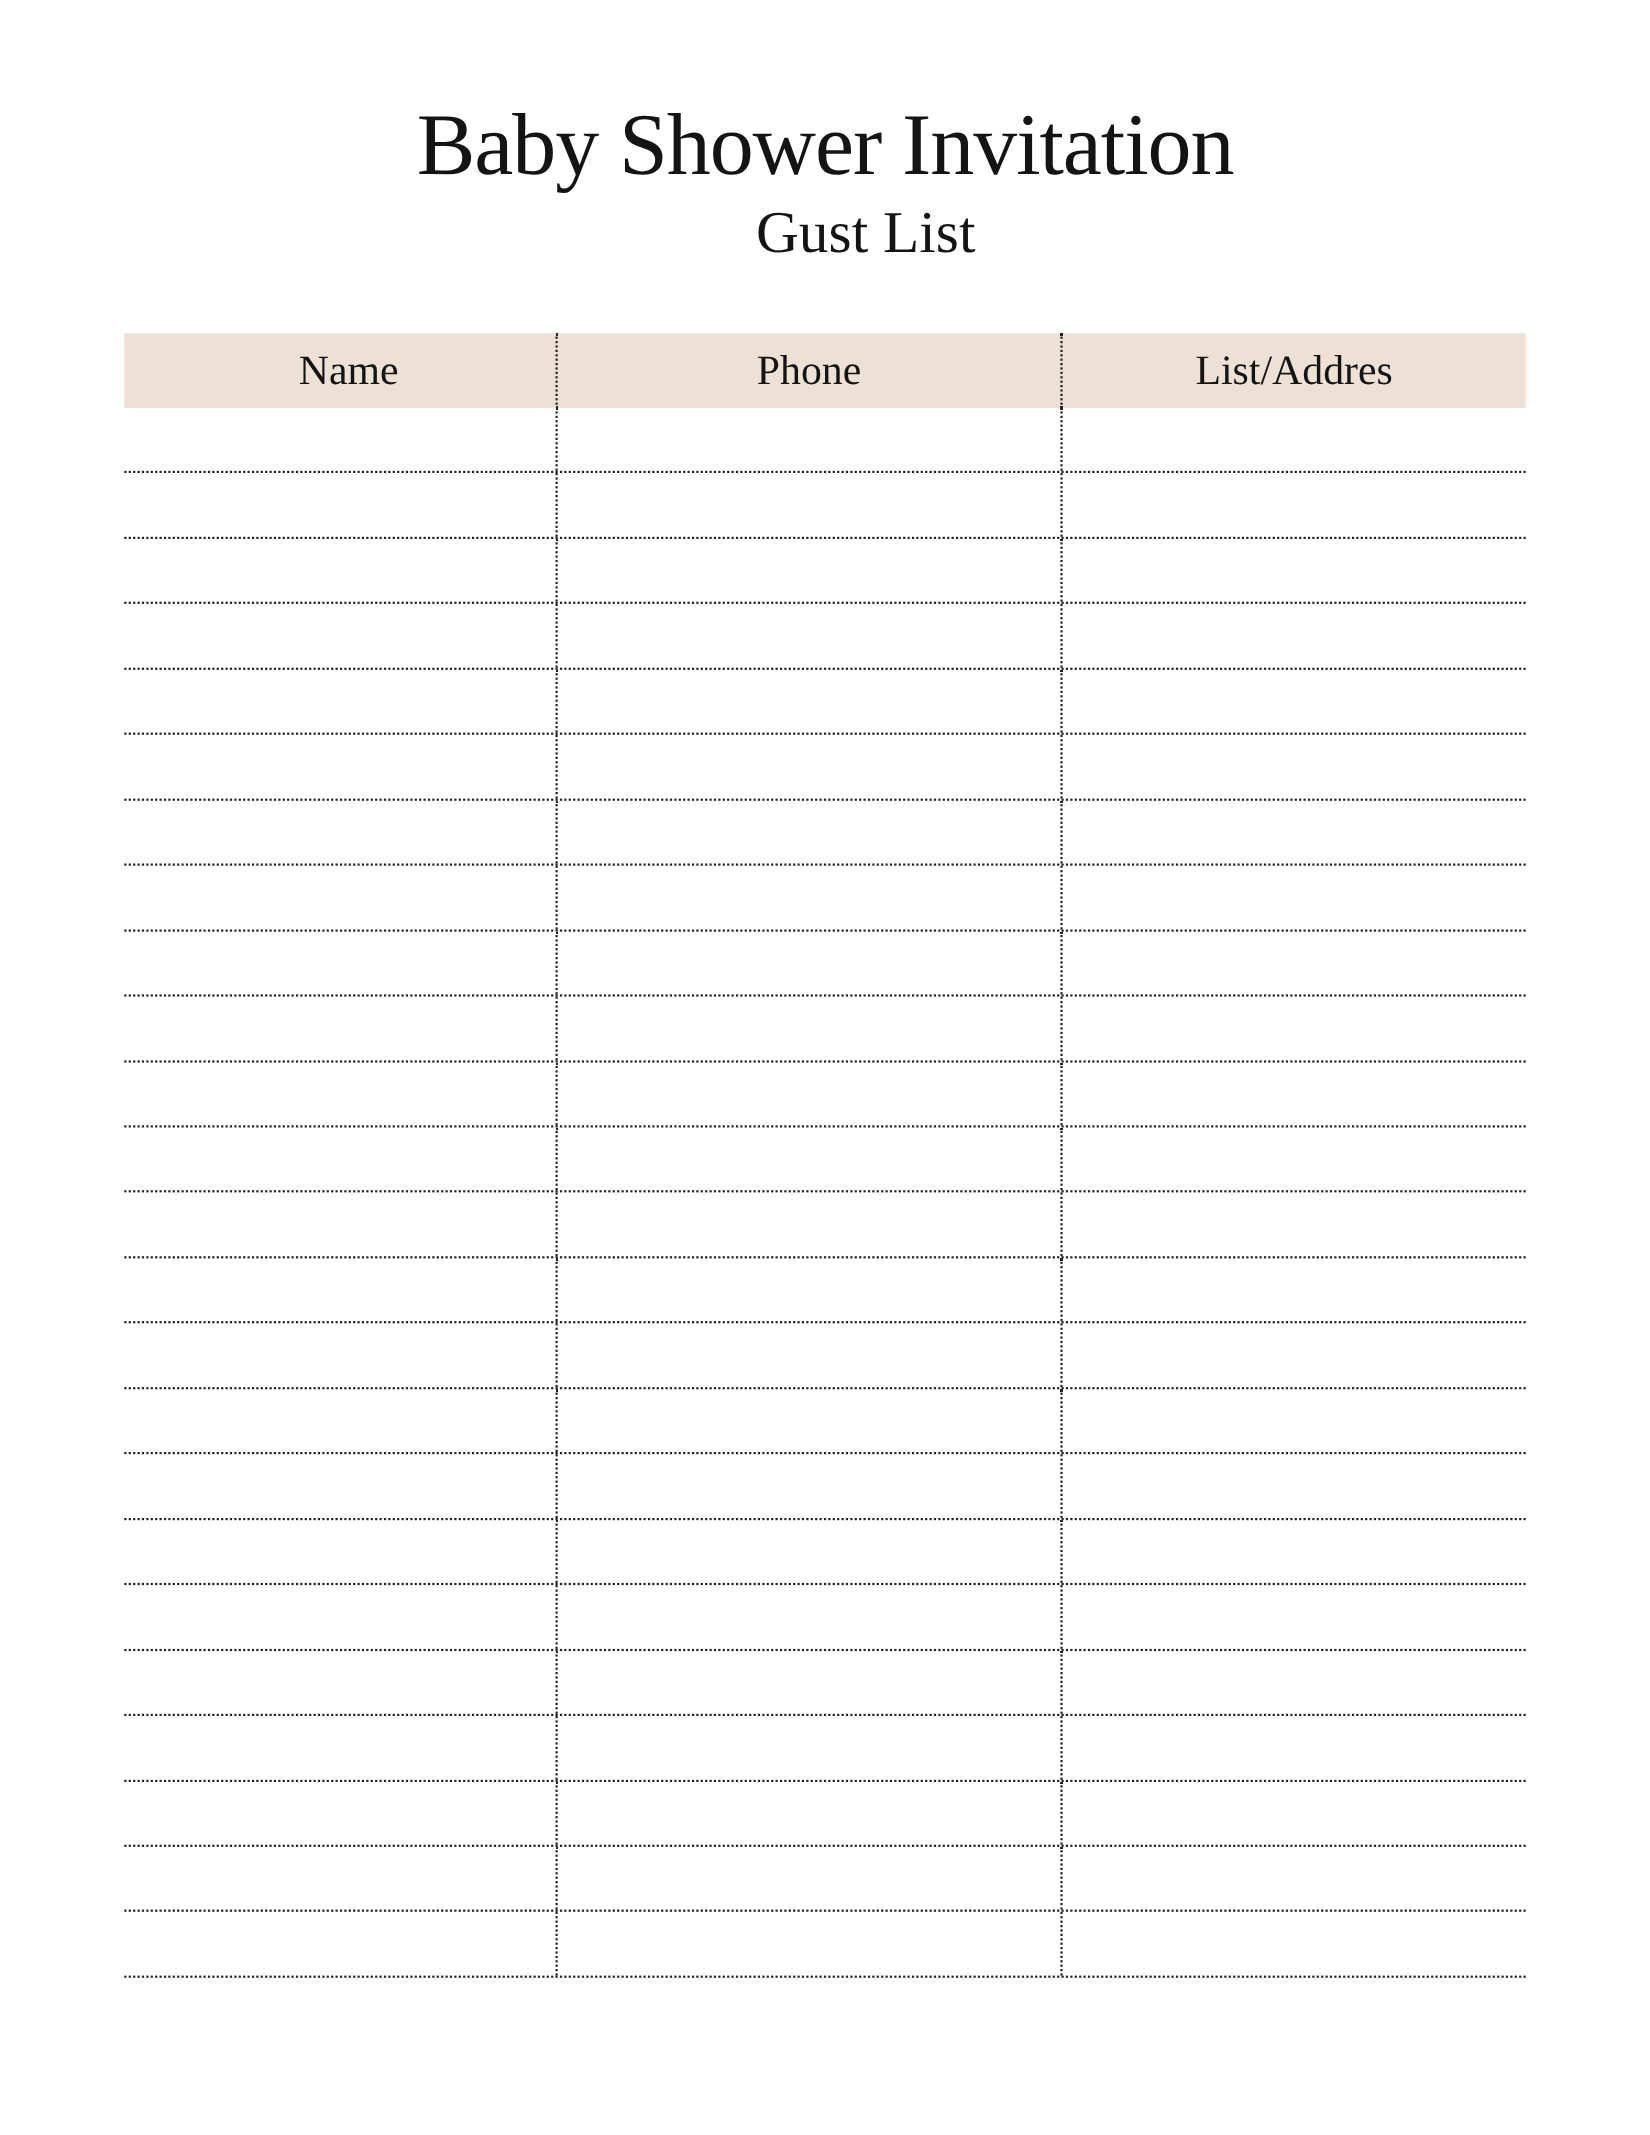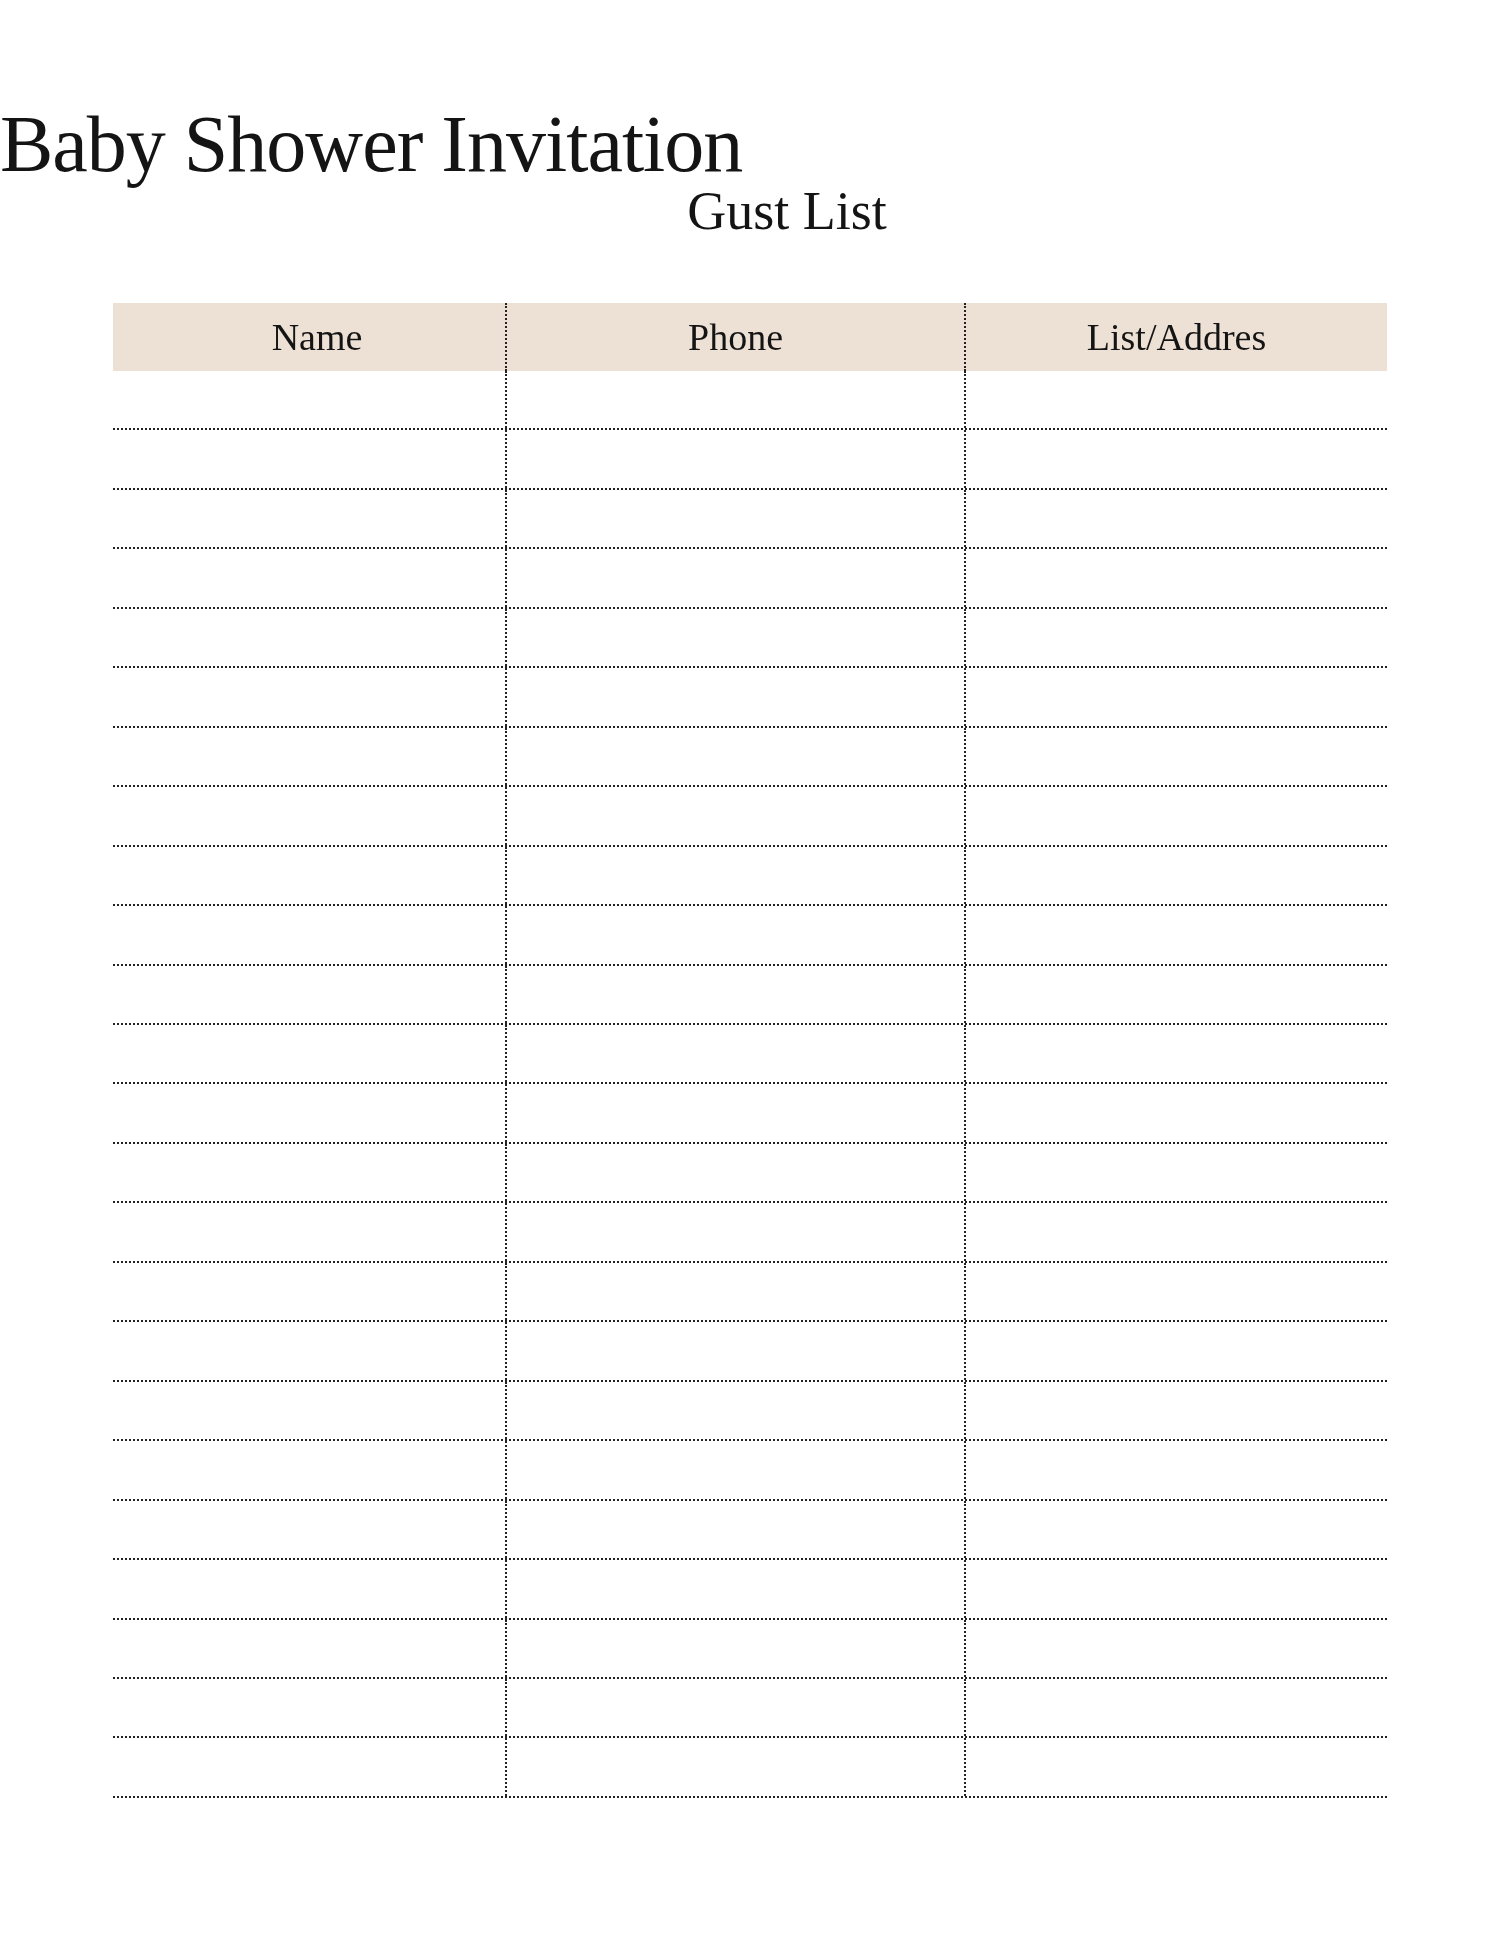--- a/index.html
+++ b/index.html
@@ -12,21 +12,22 @@
   html,body{background:#e8e8e8;}
   body{font-family:"Liberation Serif","DejaVu Serif",serif;}
   .page{
     position:relative;
     width:1500px;height:1941px;
     background:var(--page-bg);
     overflow:hidden;
     margin:0 auto;
   }
   .title{
-    position:absolute;top:100px;left:0;width:100%;
+    position:absolute;top:88px;left:0;width:100%;
+    text-align:center;
     font-size:80px;line-height:1.1;font-weight:400;
     letter-spacing:-1px;
     color:var(--text);
   }
   .subtitle{
     position:absolute;top:182px;left:0;width:100%;
     text-align:center;
     font-size:54px;line-height:1.1;font-weight:400;
     color:var(--text);
     margin-left:37px;

